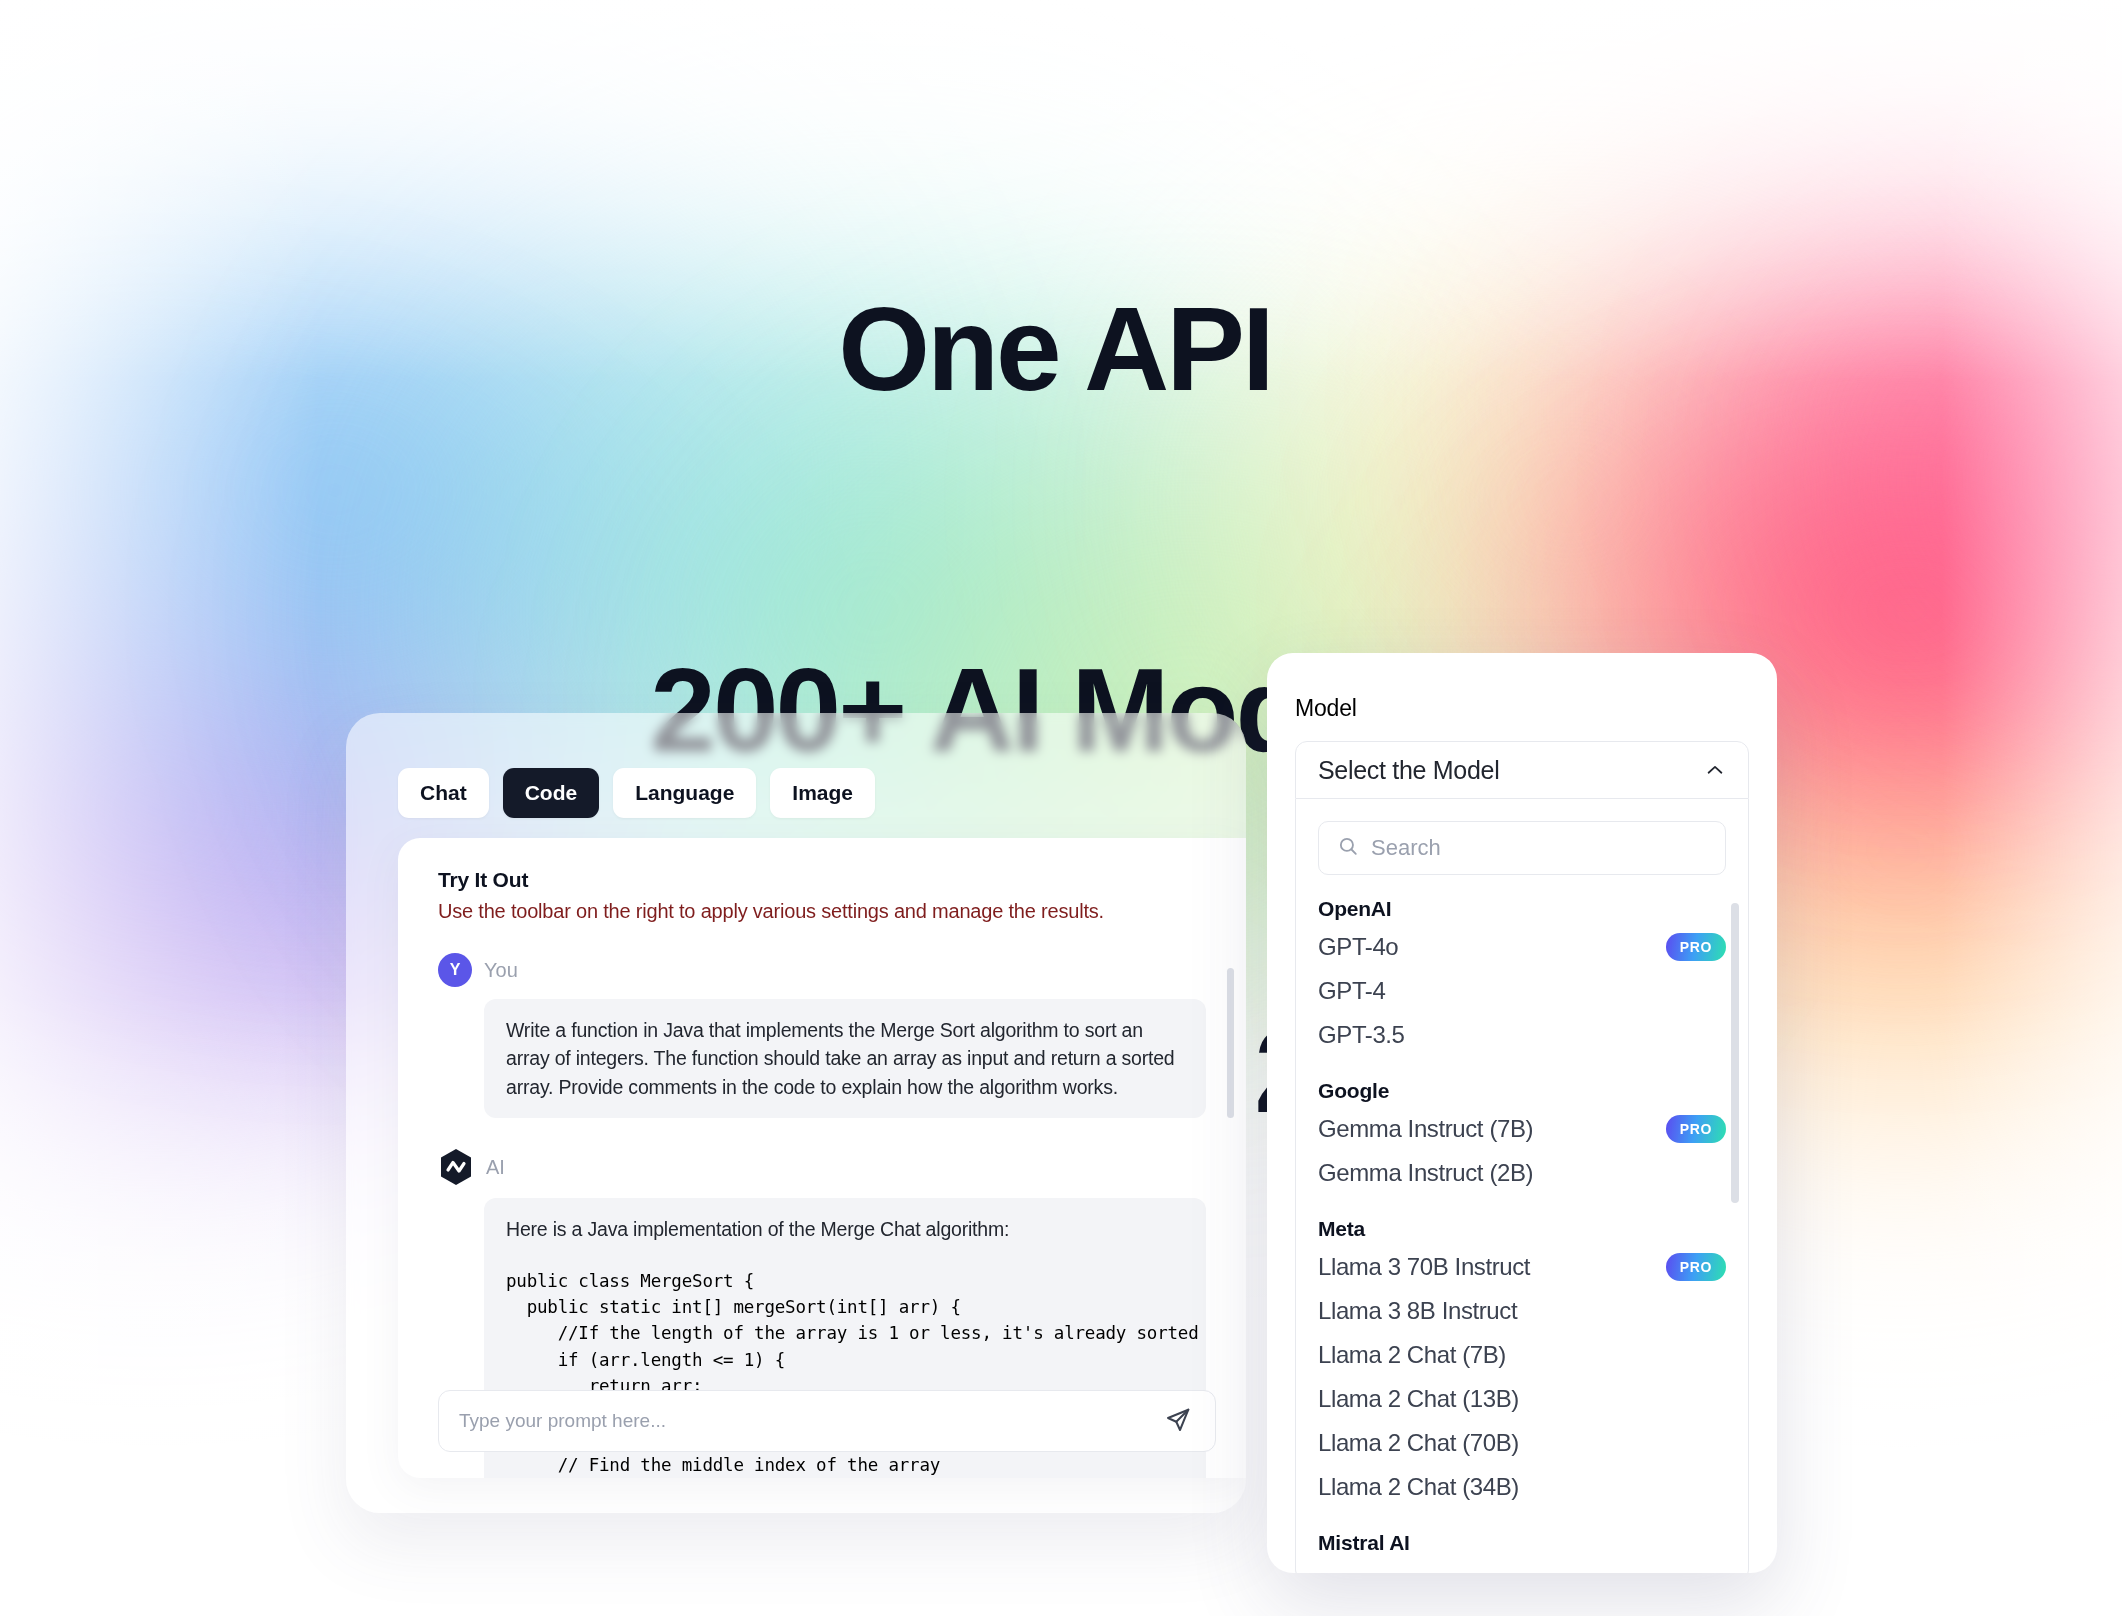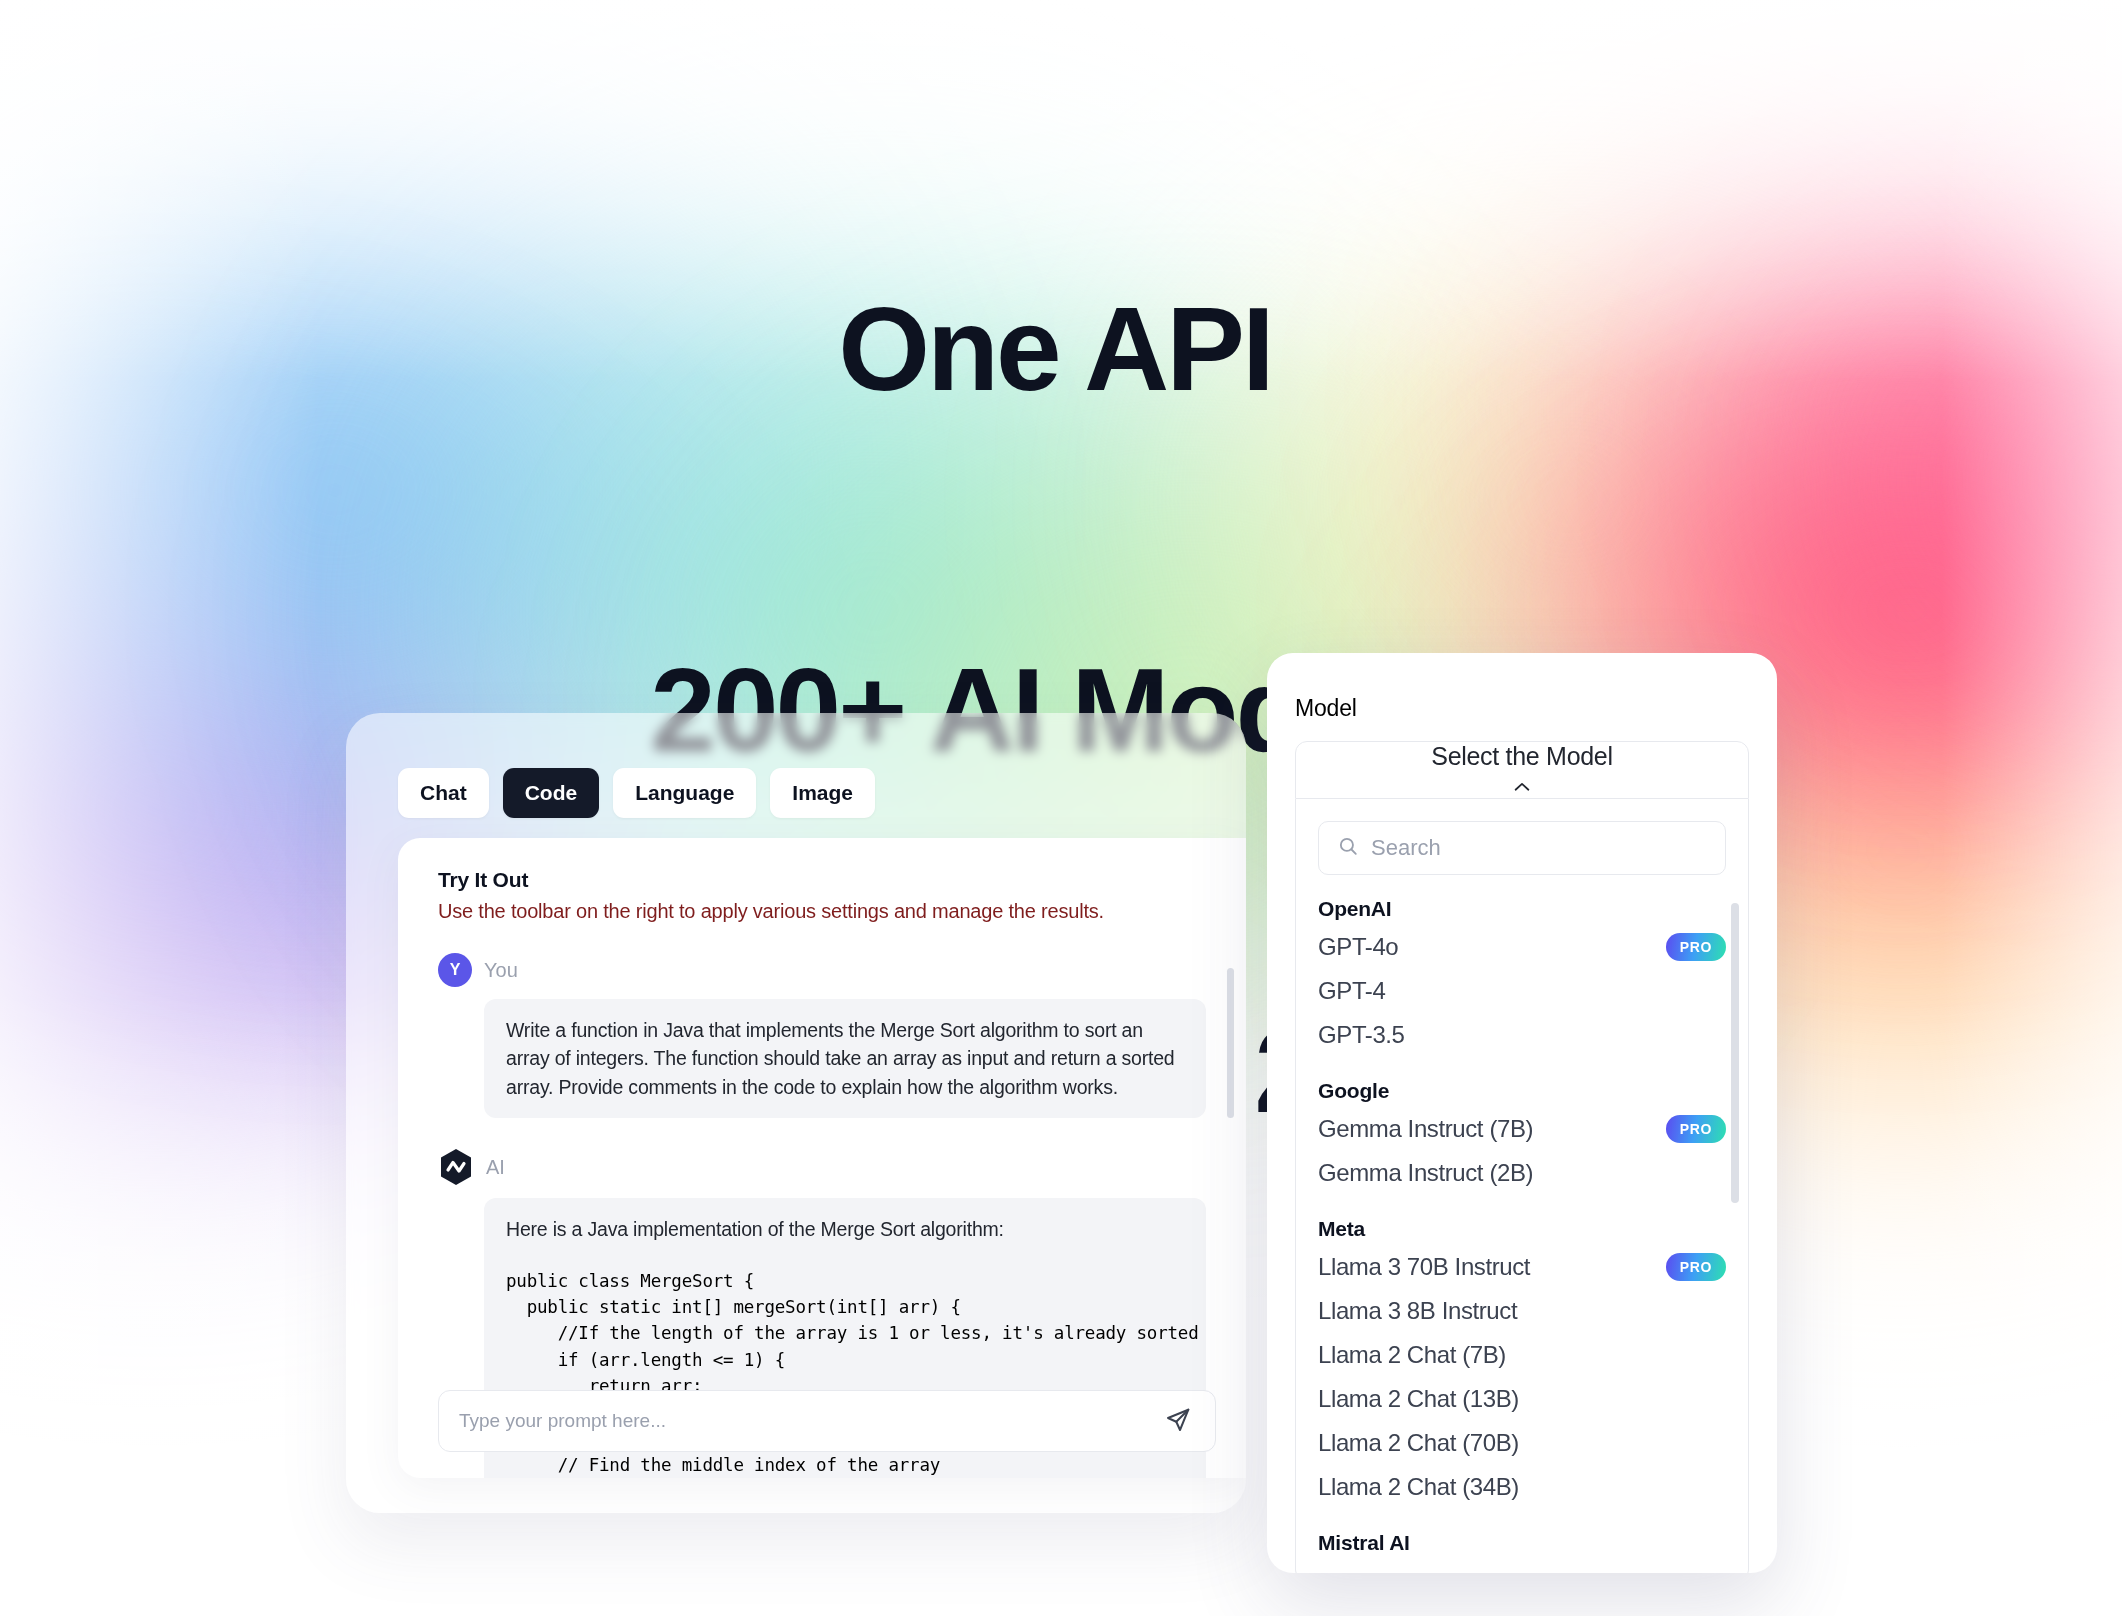--- a/index.html
+++ b/index.html
@@ -230,21 +230,20 @@
   }
   .select-box {
     position: absolute; left: 28px; right: 28px; top: 88px;
     height: 58px;
     border: 1px solid #e7e9ee;
     border-radius: 12px 12px 0 0;
     display: flex; align-items: center; justify-content: space-between;
     padding: 0 22px;
     background: #fff;
     cursor: pointer;
-    flex-direction: column;
   }
   .select-value { font-size: 25px; color: #22262f; letter-spacing: -.3px; }
 
   .dropdown {
     position: absolute; left: 28px; right: 28px; top: 146px; bottom: -8px;
     border: 1px solid #e7e9ee;
     border-top: none;
     border-radius: 0 0 12px 12px;
     background: #fff;
     overflow: hidden;
@@ -349,21 +348,21 @@
         <div class="msg-row">
           <span class="hexwrap">
             <svg viewBox="0 0 36 38" width="36" height="38" xmlns="http://www.w3.org/2000/svg">
               <path d="M18 1 L33 9.6 L33 28.4 L18 37 L3 28.4 L3 9.6 Z" fill="#141a29"></path>
               <path d="M10 22 L15 14.5 L21 23 L26 15.5" stroke="#ffffff" stroke-width="3.2" fill="none" stroke-linecap="round" stroke-linejoin="round"></path>
             </svg>
           </span>
           <div class="msg-name">AI</div>
         </div>
         <div class="bubble code-bubble">
-          <div class="code-intro">Here is a Java implementation of the Merge Sort algorithm:</div>
+          <div class="code-intro">Here is a Java implementation of the Merge Chat algorithm:</div>
           <pre class="code">public class MergeSort {
   public static int[] mergeSort(int[] arr) {
      //If the length of the array is 1 or less, it's already sorted
      if (arr.length &lt;= 1) {
         return arr;
      }
 
      // Find the middle index of the array
      int mid = arr.length / 2;</pre>
         </div>

